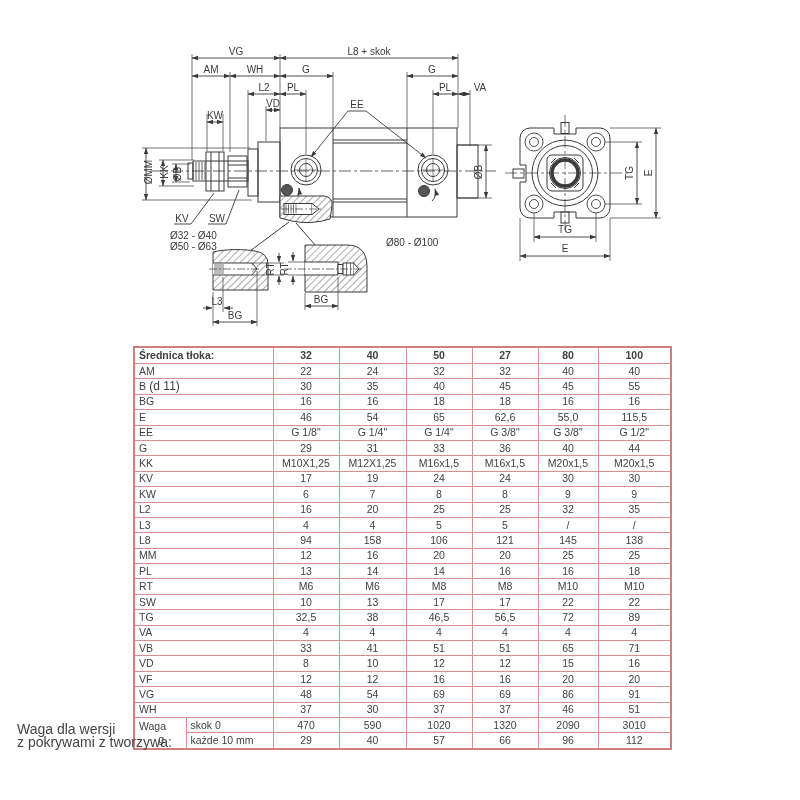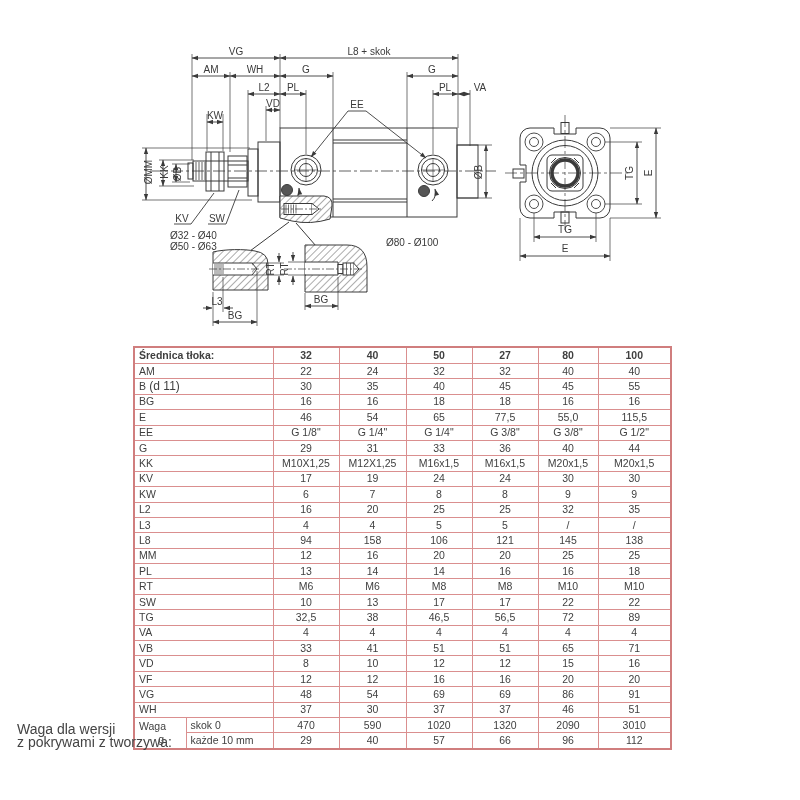--- a/index.html
+++ b/index.html
@@ -357,21 +357,21 @@
           <td>18</td>
           <td>18</td>
           <td>16</td>
           <td>16</td>
         </tr>
         <tr>
           <td class="lab" colspan="2">E</td>
           <td>46</td>
           <td>54</td>
           <td>65</td>
-          <td>77,5</td>
+          <td>62,6</td>
           <td>55,0</td>
           <td>115,5</td>
         </tr>
         <tr>
           <td class="lab" colspan="2">EE</td>
           <td>G 1/8"</td>
           <td>G 1/4"</td>
           <td>G 1/4"</td>
           <td>G 3/8"</td>
           <td>G 3/8"</td>

